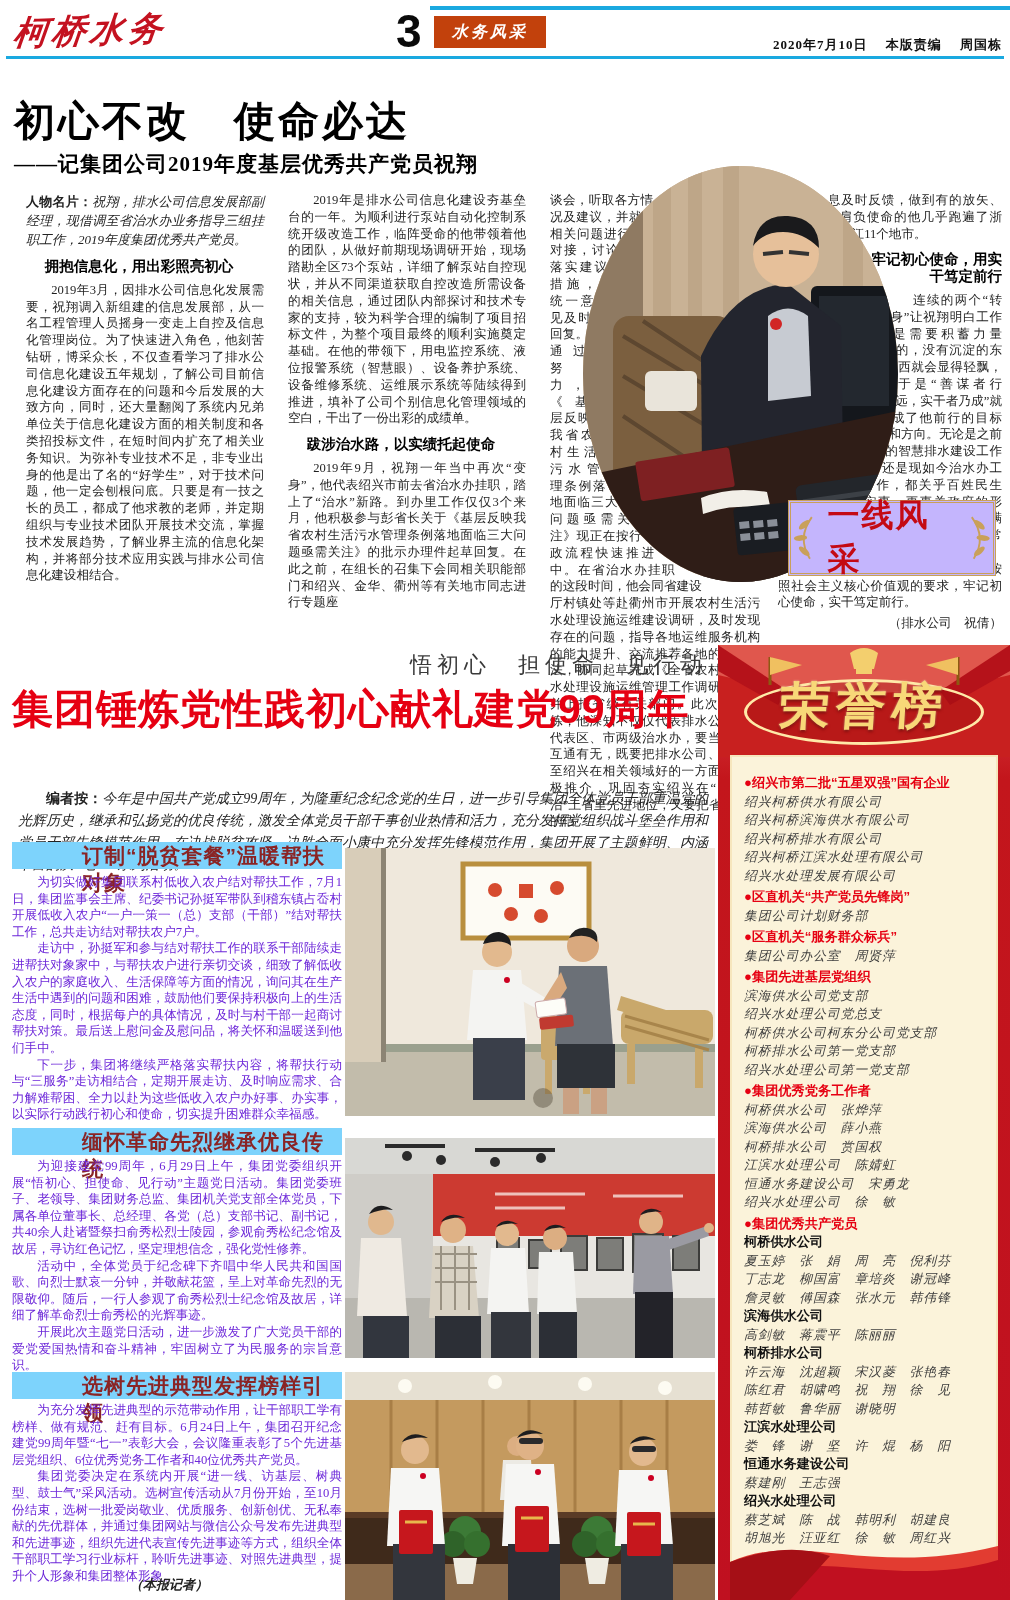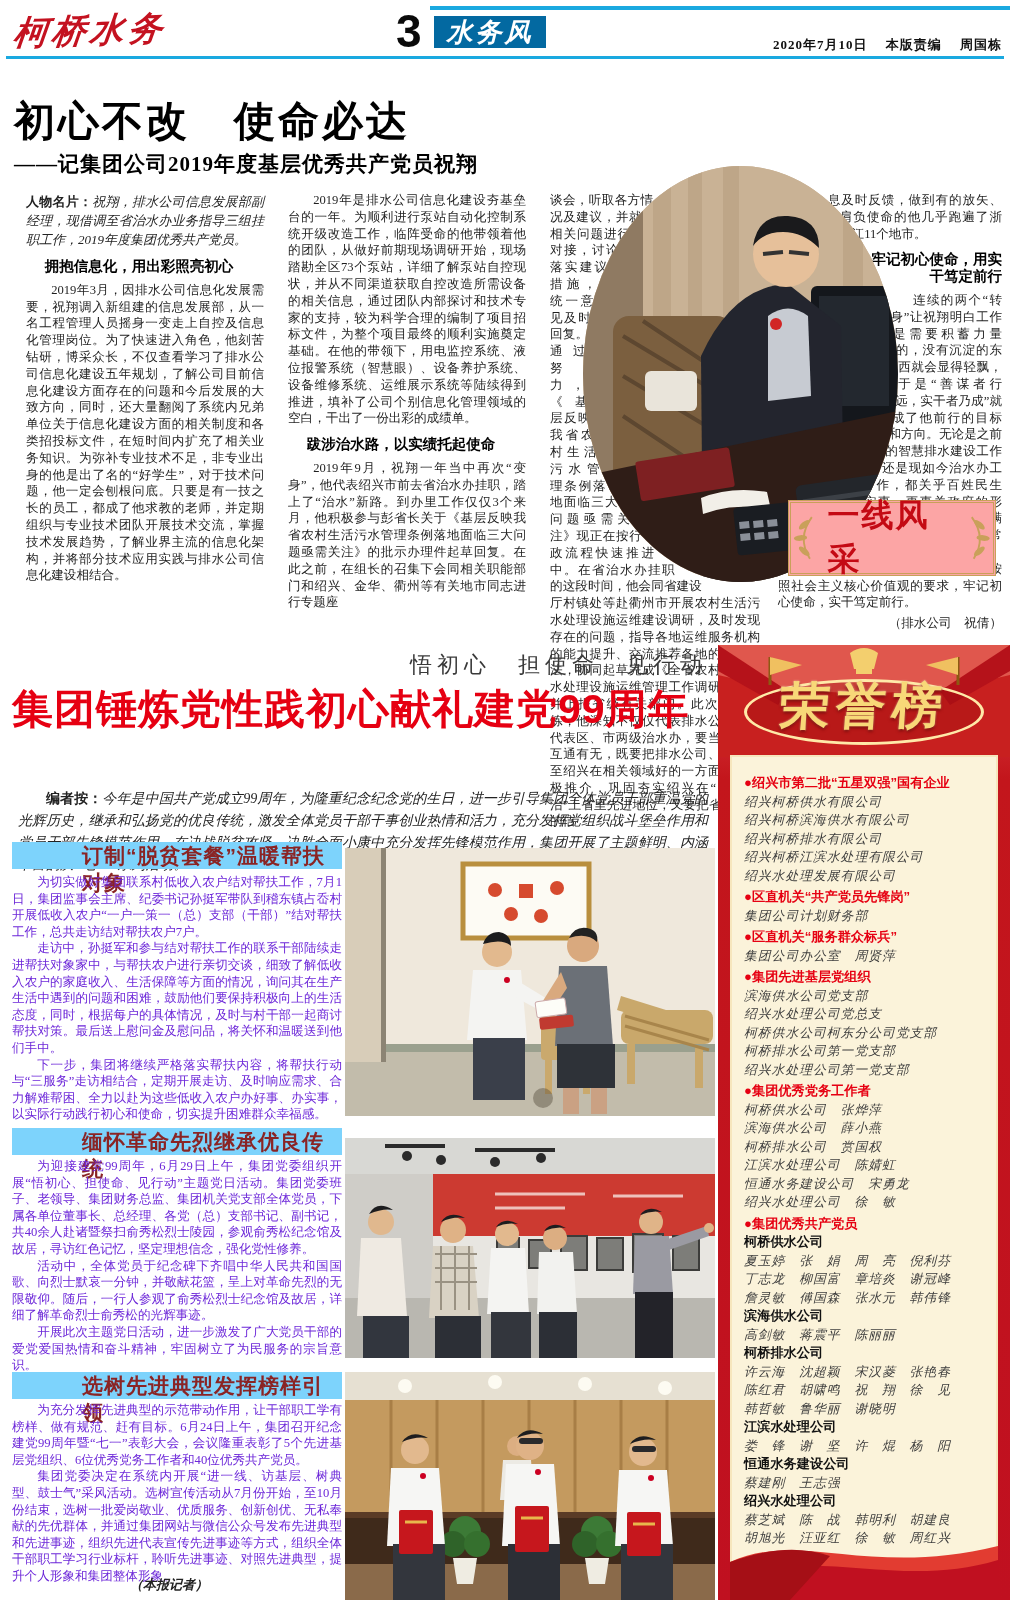--- a/index.html
+++ b/index.html
@@ -8,22 +8,22 @@
          font-family:"Liberation Serif", serif; color:#222; }
 
   
   .logo { position:absolute; left:14px; top:8px; font-size:34px; font-weight:bold;
           color:#c41220; font-style:italic; transform:skewX(-8deg) rotate(-2deg);
           letter-spacing:4px; font-family:"DejaVu Serif", serif; }
   .rule-cyan { position:absolute; background:#1aa9e0; }
   .pageno { position:absolute; left:396px; top:8px; font-family:"Liberation Sans",sans-serif;
             font-weight:900; font-size:46px; color:#0a0a0a; line-height:1; }
   .secbox { position:absolute; left:434px; top:16px; width:112px; height:32px;
-            background:#0369a1; color:#fff; font-family:"DejaVu Serif",serif;
-            font-weight:bold; font-style:italic; font-size:26px; letter-spacing:3px;
+            background:#c2410c; color:#fff; font-family:"DejaVu Serif",serif;
+            font-weight:bold; font-style:italic; font-size:16px; letter-spacing:3px;
             text-align:center; line-height:32px; }
   .dateline { position:absolute; right:8px; top:36px; font-size:13px; font-weight:bold;
               color:#111; letter-spacing:1px; }
   .dateline span { margin-left:14px; }
 
   
   .a1-title { position:absolute; left:14px; top:94px; font-family:"Liberation Sans",sans-serif;
               font-weight:900; font-size:41px; letter-spacing:3px; color:#000; }
   .a1-sub { position:absolute; left:14px; top:150px; font-size:21px; color:#000; letter-spacing:1px; }
   .col { position:absolute; font-size:12.6px; line-height:16.8px; text-align:justify; color:#1e1e1e; }
@@ -36,21 +36,21 @@
   .byline { text-align:right; margin-top:4px; }
   .wrap-r { float:right; width:180px; height:400px;
             shape-outside:polygon(47% 0%,100% 0%,100% 100%,80% 100%,44% 90%,12% 70%,2% 45%,9% 25%); }
   .wrap-l { float:left; width:135px; height:390px;
             shape-outside:polygon(0 0,37% 0,88% 25%,98% 47%,84% 72%,41% 92%,0 100%); }
 
   .portrait { position:absolute; left:583px; top:166px; width:315px; height:416px;
               border-radius:50%; overflow:hidden; background:#c9b295; }
 
   .badge { position:absolute; left:788px; top:500px; width:208px; height:76px;
-           background:#fca5a5; border:3px double #c9a05a; display:flex;
+           background:#c4b5fd; border:3px double #c9a05a; display:flex;
            align-items:center; justify-content:center; gap:12px; }
   .badge-text { color:#c40a14; font-weight:900; font-size:32px; letter-spacing:2px;
                 font-family:"Liberation Sans",sans-serif; }
 
   
   .kicker { position:absolute; left:15px; top:650px; width:692px; text-align:right;
             font-size:22px; color:#3a3a3a; letter-spacing:5px; }
   .a2-title { position:absolute; left:12px; top:682px; width:698px;
               font-family:"Liberation Sans",sans-serif; font-weight:900; font-size:41px;
               color:#e60012; letter-spacing:1px; }

